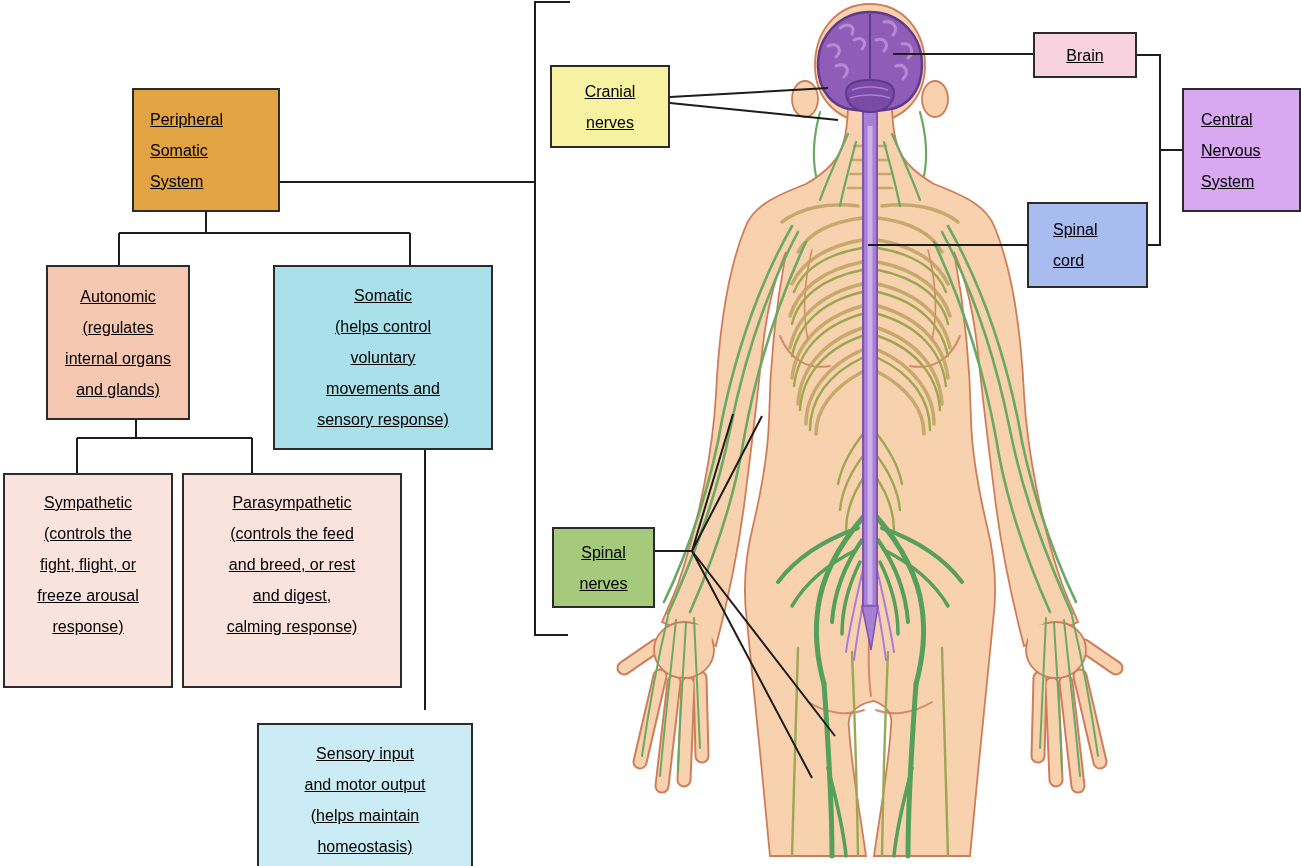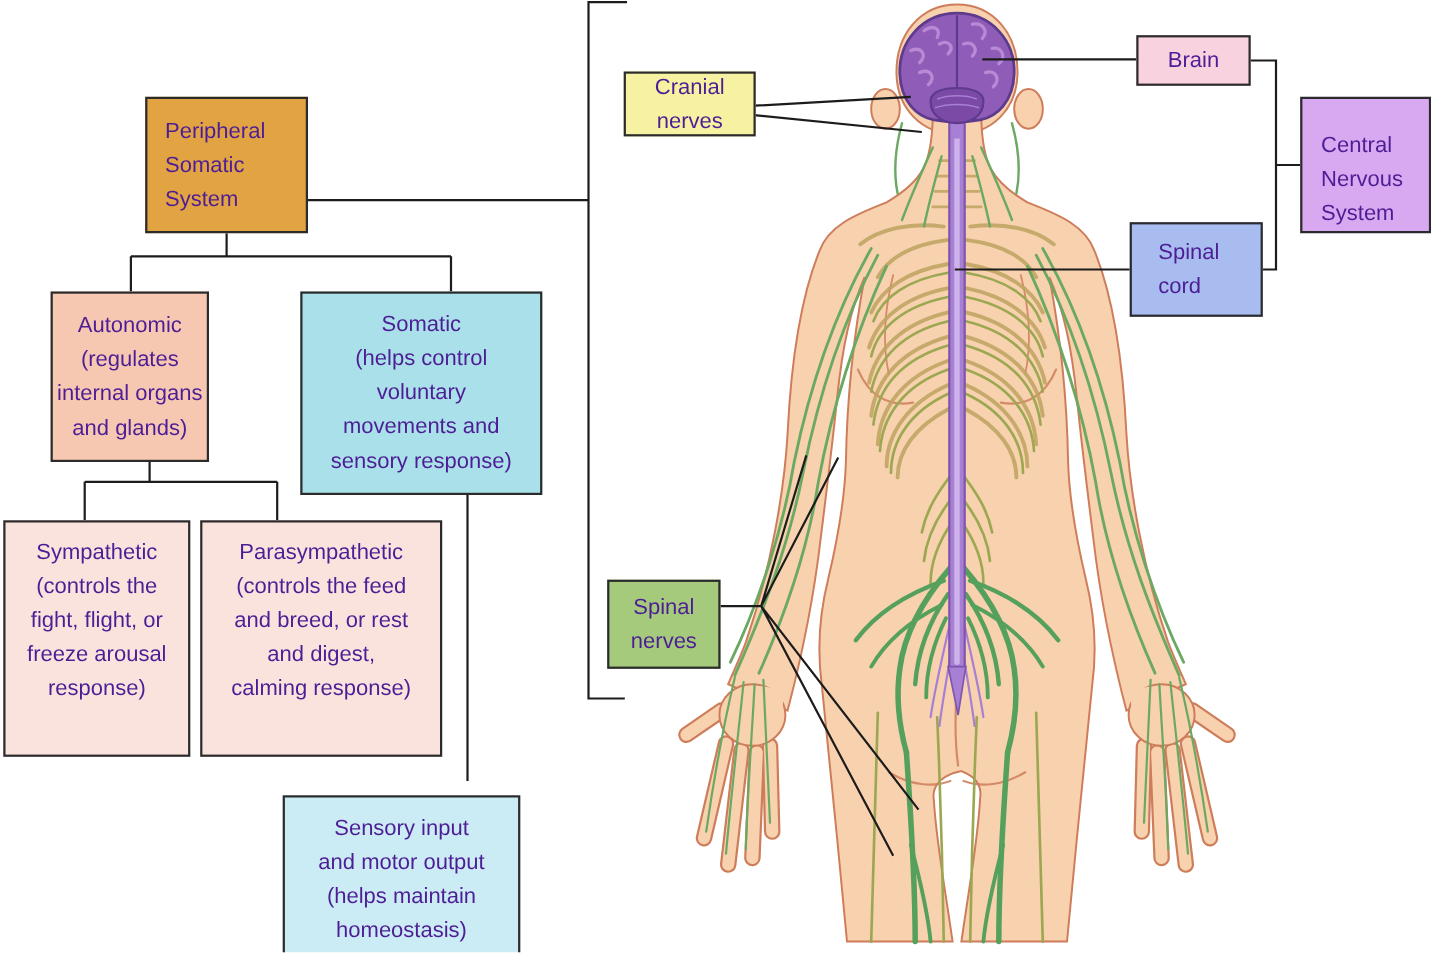--- a/index.html
+++ b/index.html
@@ -1,34 +1,34 @@
 <!DOCTYPE html>
 <html style="--line: #1C1C1C; --box-border: #2B2B2B; --skin: #F8D1AE; --skin-outline: #CE7D5B; --rib: #BCA35F; --nerve: #6BA963; --nerve-olive: #9CA851; --nerve-deep: #55A05C; --cord: #A77FD4; --cord-dark: #7E55AC; --cord-light: #CDB2EA; --brain: #8F5CB8; --brain-dark: #5E3A8C; --brain-light: #B88AD5; --cereb: #7B4AA6;"><head>
 <meta charset="utf-8">
 <style>
   html,body{margin:0;padding:0;background:#fff;}
   .stage{position:relative;width:1301px;height:866px;background:#fff;overflow:hidden;
          font-family:"Liberation Sans", sans-serif;color:#141414;}
   .stage svg{position:absolute;left:0;top:0;}
   .box{position:absolute;box-sizing:border-box;border:2px solid #2b2b2b;
        display:flex;align-items:center;justify-content:center;text-align:center;
-       font-size:20px;line-height:31px;white-space:pre-line;color:#4c1d95;}
+       font-size:16px;line-height:31px;white-space:pre-line;color:#000000;text-decoration:underline;}
   .box.left{justify-content:flex-start;text-align:left;}
   .box.topalign{align-items:flex-start;}
   
   #box-pns{left:132px;top:88px;width:148px;height:124px;padding-left:16px;}
   #box-autonomic{left:46px;top:265px;width:144px;height:155px;}
   #box-somatic{left:273px;top:265px;width:220px;height:185px;}
   #box-sympathetic{left:3px;top:473px;width:170px;height:215px;padding-top:12px;}
   #box-parasympathetic{left:182px;top:473px;width:220px;height:215px;padding-top:12px;}
   #box-sensory{left:257px;top:710px;width:216px;height:153px;margin-top:13px;}
-  #box-cranial{left:550px;top:65px;width:120px;height:59px;margin-left:17px;}
+  #box-cranial{left:550px;top:65px;width:120px;height:83px;}
   #box-brain{left:1033px;top:32px;width:104px;height:46px;}
   #box-spinalcord{left:1027px;top:202px;width:121px;height:86px;padding-left:24px;}
-  #box-cns{left:1182px;top:88px;width:119px;height:124px;padding-left:17px;align-items:flex-end;}
+  #box-cns{left:1182px;top:88px;width:119px;height:124px;padding-left:17px;}
   #box-spinalnerves{left:552px;top:527px;width:103px;height:81px;}
   
   .k{stroke:var(--line,#1c1c1c);stroke-width:2;fill:none;}
   .skin{fill:var(--skin,#F8D1AE);stroke:var(--skin-outline,#CE7D5B);stroke-width:1.8;}
   .patch{fill:var(--skin,#F8D1AE);stroke:none;}
   .fo{stroke:var(--skin-outline,#CE7D5B);stroke-linecap:round;}
   .ff{stroke:var(--skin,#F8D1AE);stroke-linecap:round;}
   .crease{stroke:var(--skin-outline,#CE7D5B);fill:none;stroke-linecap:round;opacity:.85;}
   .rib{stroke:var(--rib,#BCA35F);fill:none;stroke-linecap:round;opacity:.85;}
   .nerve{stroke:var(--nerve,#6BA963);fill:none;stroke-linecap:round;}

